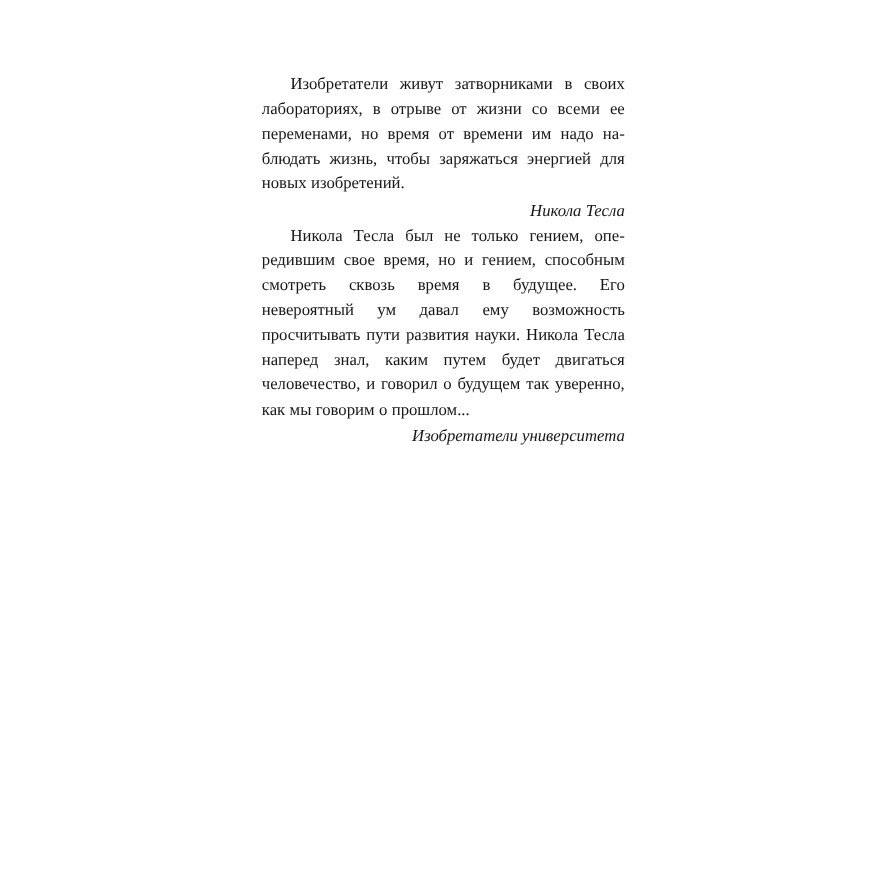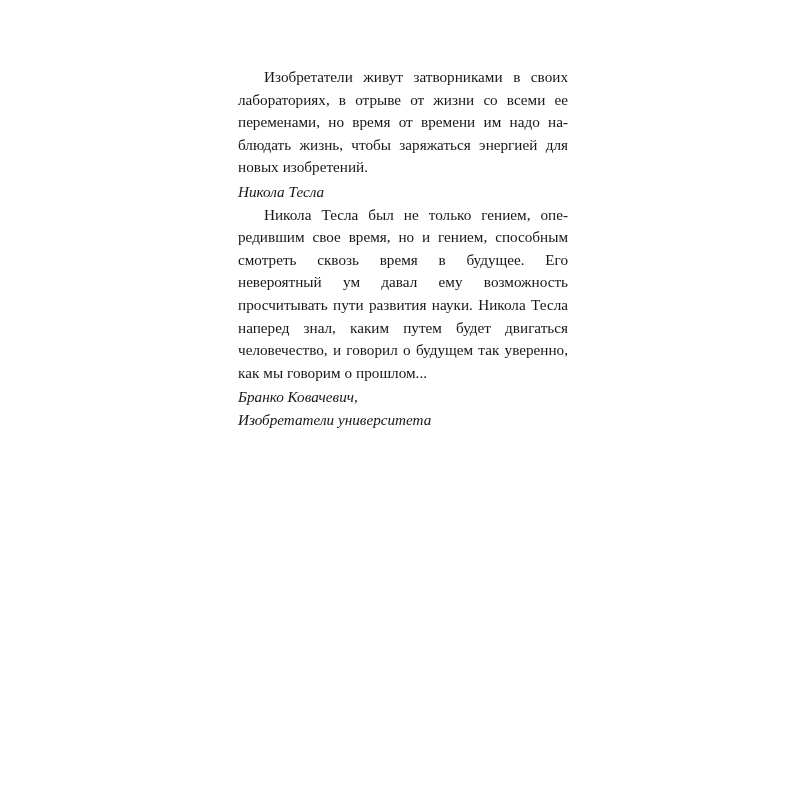--- a/index.html
+++ b/index.html
@@ -34,21 +34,21 @@
     text-align: justify;
     text-indent: 26px;
     word-spacing: 0.2px;
     hyphens: manual;
   }
   .epi-attrib {
     margin: 2px 0 0 0;
     font-size: 15.2px;
     line-height: 22.6px;
     font-style: italic;
-    text-align: left;
+    text-align: right;
   }
   .epi-attrib .line {
     display: block;
   }
 </style>
 </head>
 <body>
 
 <div class="page">
   <div class="content">
@@ -56,19 +56,18 @@
     <div class="epigraph">
       <p class="epi-body">Изобретатели живут затворниками в своих лабораториях, в отрыве от жизни со всеми ее переменами, но время от времени им надо на­блюдать жизнь, чтобы заряжаться энергией для новых изобретений.</p>
       <p class="epi-attrib">
         <span class="line">Никола Тесла</span>
       </p>
     </div>
 
     <div class="epigraph">
       <p class="epi-body">Никола Тесла был не только гением, опе­редившим свое время, но и гением, способным смотреть сквозь время в будущее. Его невероятный ум давал ему возможность просчитывать пути развития науки. Никола Тесла наперед знал, каким путем будет двигаться человече­ство, и говорил о будущем так уверенно, как мы говорим о прошлом...</p>
       <p class="epi-attrib">
-        <span class="line">Бранко Ковачевич,</span>
         <span class="line">Изобретатели университета</span>
       </p>
     </div>
 
   </div>
 </div>
 
 </body></html>

